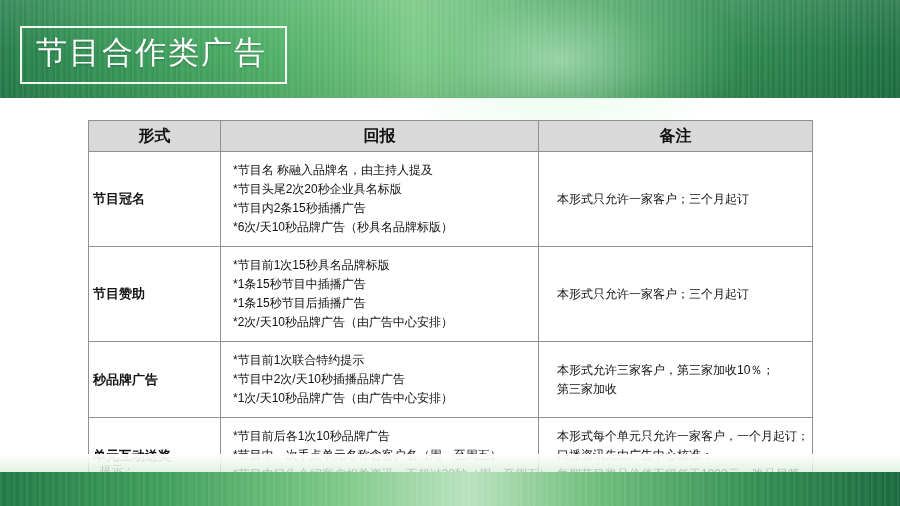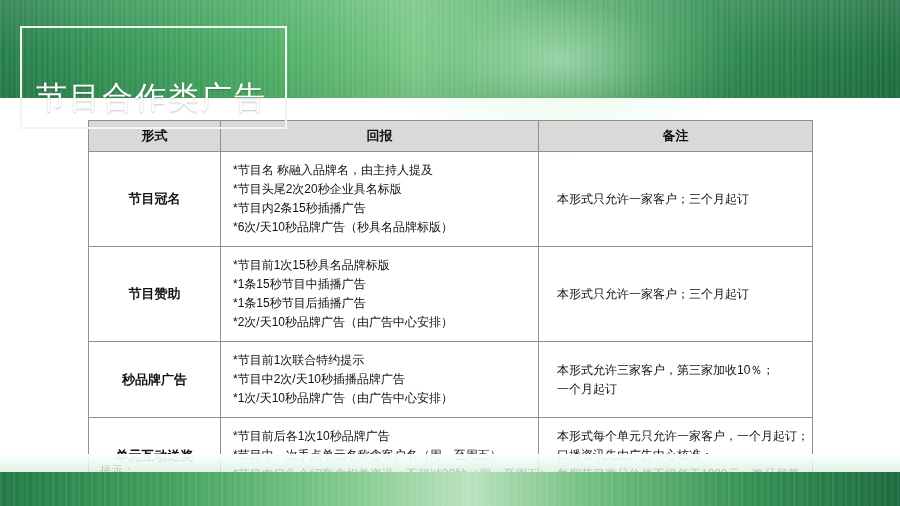--- a/index.html
+++ b/index.html
@@ -50,21 +50,20 @@
     z-index: 4;
   }
   .title-box .title-text {
     font-size: 31px;
     line-height: 38px;
     color: #ffffff;
     letter-spacing: 2px;
     font-weight: normal;
     white-space: nowrap;
     text-shadow: 0 1px 2px rgba(0,0,0,0.25);
-    margin-top: 45px;
   }
   
   .bottom-band {
     position: absolute;
     left: 0; bottom: 0;
     width: 900px;
     height: 34px;
     background:
       repeating-linear-gradient(90deg,
         rgba(255,255,255,0.12) 0px,
@@ -91,32 +90,31 @@
     border-collapse: collapse;
     width: 724px;
     table-layout: fixed;
   }
   table.adtable th, table.adtable td {
     border: 1px solid #8f8f8f;
     vertical-align: middle;
   }
   table.adtable thead th {
     background: #d9d9d9;
-    font-size: 13px;
+    font-size: 16px;
     color: #111111;
     font-weight: bold;
     height: 28px;
     text-align: center;
   }
   col.c1 { width: 132px; }
   col.c2 { width: 318px; }
   col.c3 { width: 274px; }
 
   td.form-cell {
-    text-align: center;
     font-size: 13px;
     font-weight: bold;
     color: #111111;
     padding: 6px 4px;
   }
   td.ret-cell, td.note-cell {
     font-size: 12px;
     color: #111111;
     padding: 9px 10px 9px 12px;
     line-height: 19px;
@@ -200,21 +198,21 @@
         </tr>
         <tr>
           <td class="form-cell">秒品牌广告</td>
           <td class="ret-cell">
             <div class="line">*节目前1次联合特约提示</div>
             <div class="line">*节目中2次/天10秒插播品牌广告</div>
             <div class="line">*1次/天10秒品牌广告（由广告中心安排）</div>
           </td>
           <td class="note-cell">
             <div class="line">本形式允许三家客户，第三家加收10％；</div>
-            <div class="line">一个月起订</div>
+            <div class="line">第三家加收</div>
           </td>
         </tr>
         <tr>
           <td class="form-cell">单元互动送奖</td>
           <td class="ret-cell">
             <div class="line">*节目前后各1次10秒品牌广告</div>
             <div class="line">*节目中一次手点单元名称含客户名（周一至周五）</div>
             <div class="line">*节目中口头介绍客户相关资讯，不超过30秒（周一至周五）</div>
           </td>
           <td class="note-cell">

